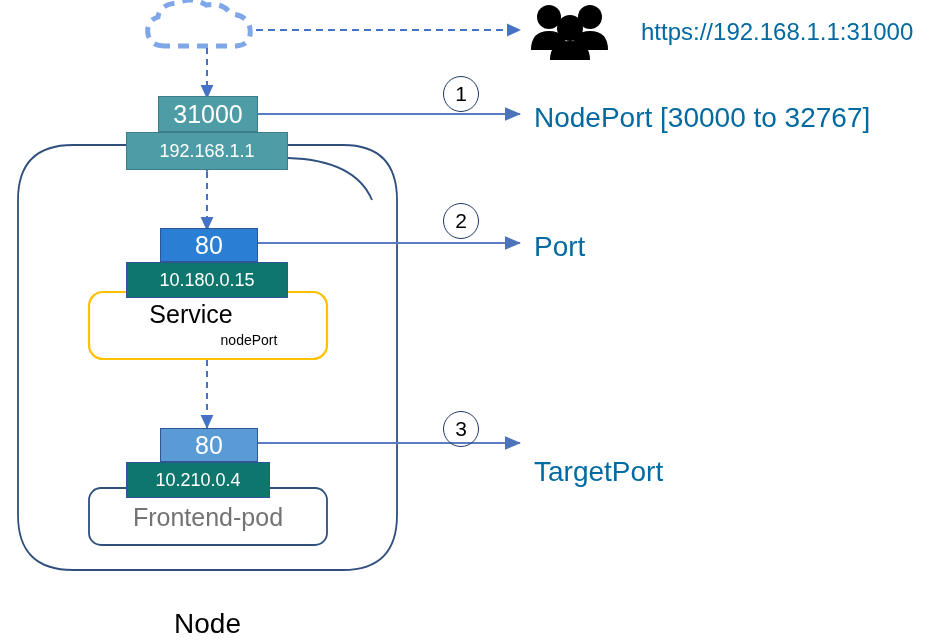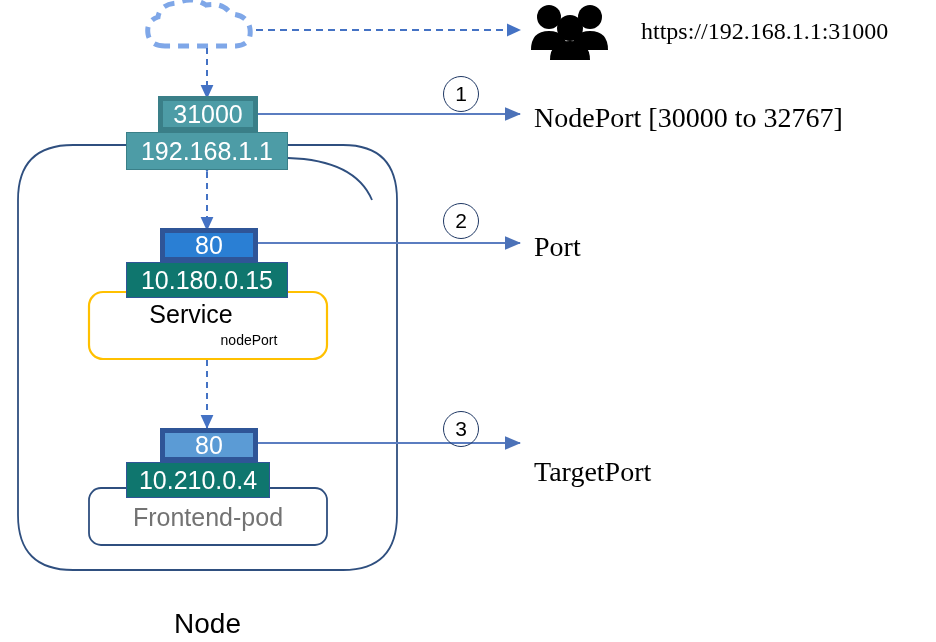--- a/index.html
+++ b/index.html
@@ -28,47 +28,46 @@
     position: absolute;
     box-sizing: border-box;
     display: flex;
     align-items: center;
     justify-content: center;
     color: #ffffff;
     white-space: nowrap;
   }
   .port-box {
     font-size: 25px;
-    border: 5px solid #0369a1;
+    border: 1px solid #0369a1;
   }
   .ip-box {
-    font-size: 25px;
+    font-size: 18px;
     border: 1px solid #2f4f7f;
   }
   .teal {
     background: #4d9ca6;
     border-color: #3a7f88;
   }
   .blue-bright {
     background: #2a7fd4;
     border-color: #2f5597;
   }
   .blue-light {
     background: #5b9bd5;
     border-color: #2f5597;
   }
   .blue-dark {
     background: #0f766e;
     border-color: #2f5597;
   }
   .label-text {
     position: absolute;
-    color: #000000;
+    color: #0369a1;
     white-space: nowrap;
-    font-family: Liberation Serif, serif;
   }
   .right-label {
     font-size: 28px;
   }
   .url-label {
     font-size: 24px;
   }
   .service-title {
     position: absolute;
     font-size: 25px;

